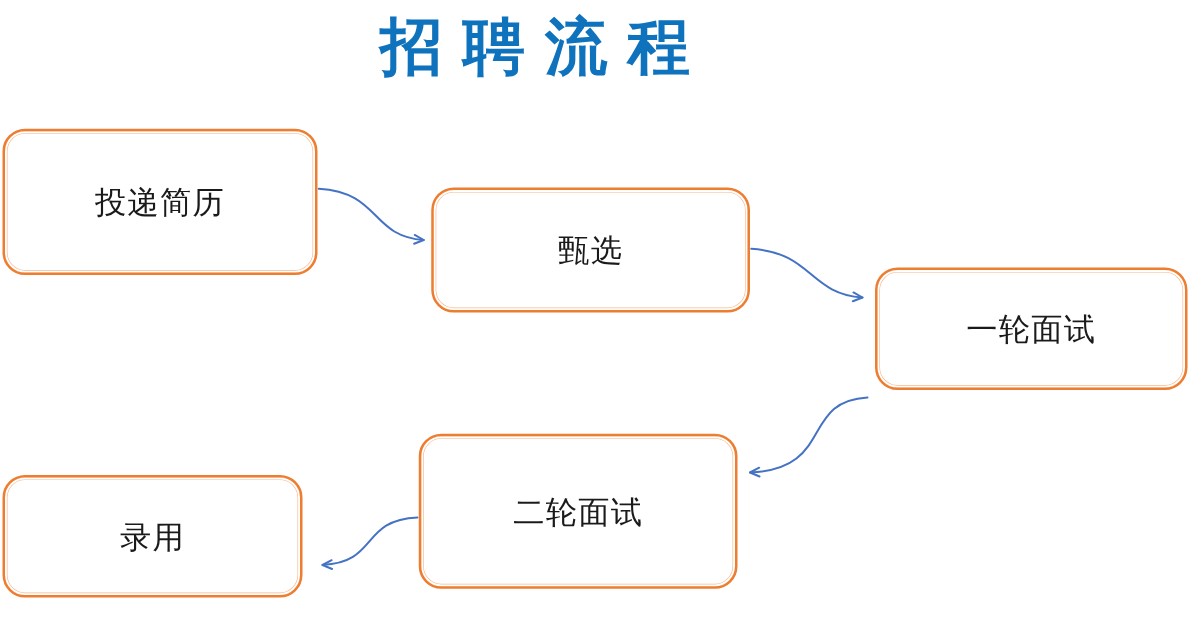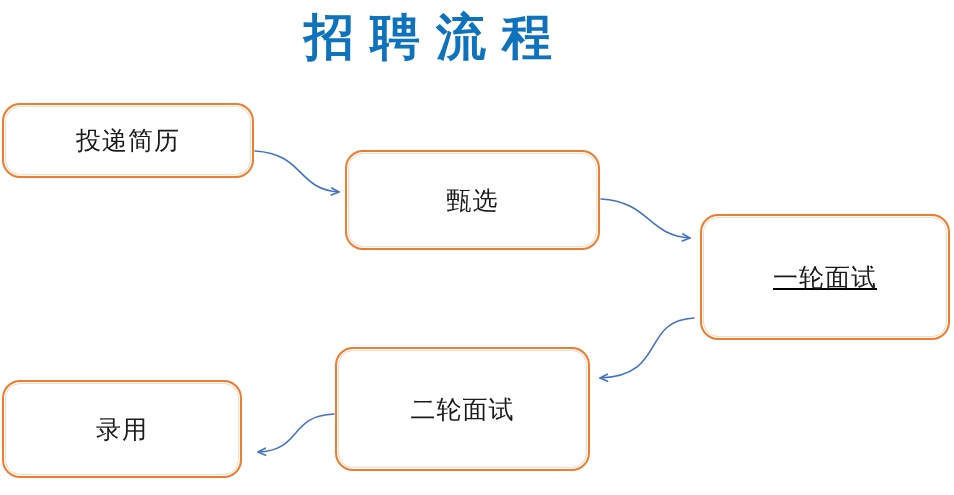--- a/index.html
+++ b/index.html
@@ -41,23 +41,23 @@
     align-items: center;
     justify-content: center;
   }
   .node-label {
     font-family: "DejaVu Serif", "Liberation Serif", serif;
     font-size: 25px;
     color: #1a1a1a;
     letter-spacing: 1px;
     white-space: nowrap;
   }
-  #node-submit-resume   { left: 2px;   top: 103px; width: 252px; height: 75px; }
+  #node-submit-resume   { left: 2px;   top: 103px; width: 252px; height: 117px; }
   #node-screening       { left: 345px; top: 150px; width: 255px; height: 100px; justify-content: center; }
-  #node-first-interview { left: 700px; top: 214px; width: 250px; height: 126px; text-decoration: underline; }
+  #node-first-interview { left: 700px; top: 214px; width: 250px; height: 98px; }
   #node-second-interview{ left: 335px; top: 347px; width: 255px; height: 124px; }
   #node-hire            { left: 2px;   top: 380px; width: 240px; height: 98px; }
   svg.edges {
     position: absolute;
     left: 0;
     top: 0;
     width: 954px;
     height: 495px;
     pointer-events: none;
   }

